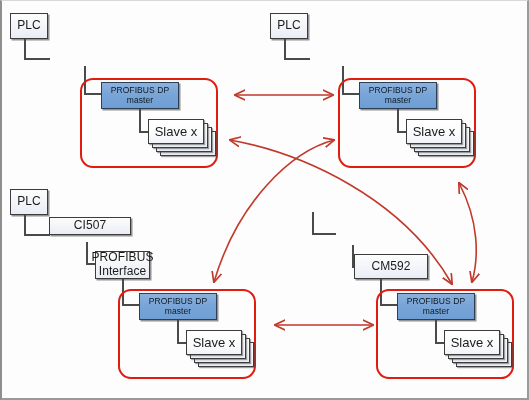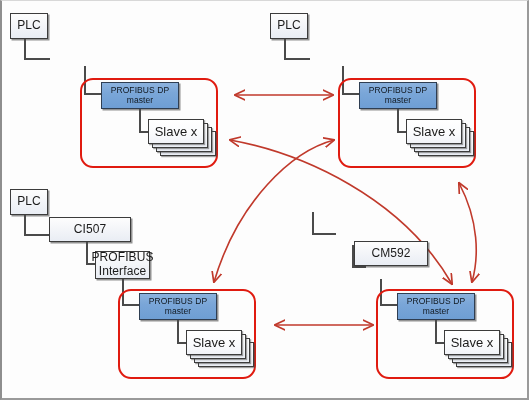--- a/index.html
+++ b/index.html
@@ -154,21 +154,21 @@
     <div class="card" style="left:8px;top:8px;"></div>
     <div class="card" style="left:4px;top:4px;"></div>
     <div class="card top" style="left:0px;top:0px;">Slave x</div>
   </div>
 
   <div class="node" style="left:8px;top:188px;width:38px;height:26px;">PLC</div>
 
   <div class="conn v" style="left:22px;top:214px;height:20px;"></div>
   <div class="conn h" style="left:22px;top:233px;width:26px;"></div>
 
-  <div class="node" style="left:47px;top:216px;width:82px;height:25px;">CI507</div>
+  <div class="node" style="left:47px;top:216px;width:82px;height:18px;">CI507</div>
 
   <div class="conn v" style="left:84px;top:241px;height:22px;"></div>
   <div class="conn h" style="left:84px;top:262px;width:11px;"></div>
 
   <div class="node" style="left:93px;top:250px;width:55px;height:28px;">PROFIBUS
 Interface</div>
 
   <div class="conn v" style="left:120px;top:278px;height:26px;"></div>
   <div class="conn h" style="left:120px;top:303px;width:18px;"></div>
 
@@ -188,21 +188,21 @@
   </div>
 
 
   <div class="conn v" style="left:310px;top:211px;height:22px;"></div>
   <div class="conn h" style="left:310px;top:232px;width:24px;"></div>
 
 
   <div class="conn v" style="left:350px;top:244px;height:22px;"></div>
   <div class="conn h" style="left:350px;top:265px;width:14px;"></div>
 
-  <div class="node" style="left:352px;top:240px;width:74px;height:25px;">CM592</div>
+  <div class="node" style="left:352px;top:253px;width:74px;height:25px;">CM592</div>
 
   <div class="conn v" style="left:378px;top:278px;height:26px;"></div>
   <div class="conn h" style="left:378px;top:303px;width:18px;"></div>
 
   <div class="group" style="left:374px;top:288px;width:138px;height:90px;"></div>
 
   <div class="node master" style="left:395px;top:292px;width:78px;height:27px;">PROFIBUS DP
 master</div>
 
   <div class="conn v" style="left:433px;top:319px;height:23px;"></div>

